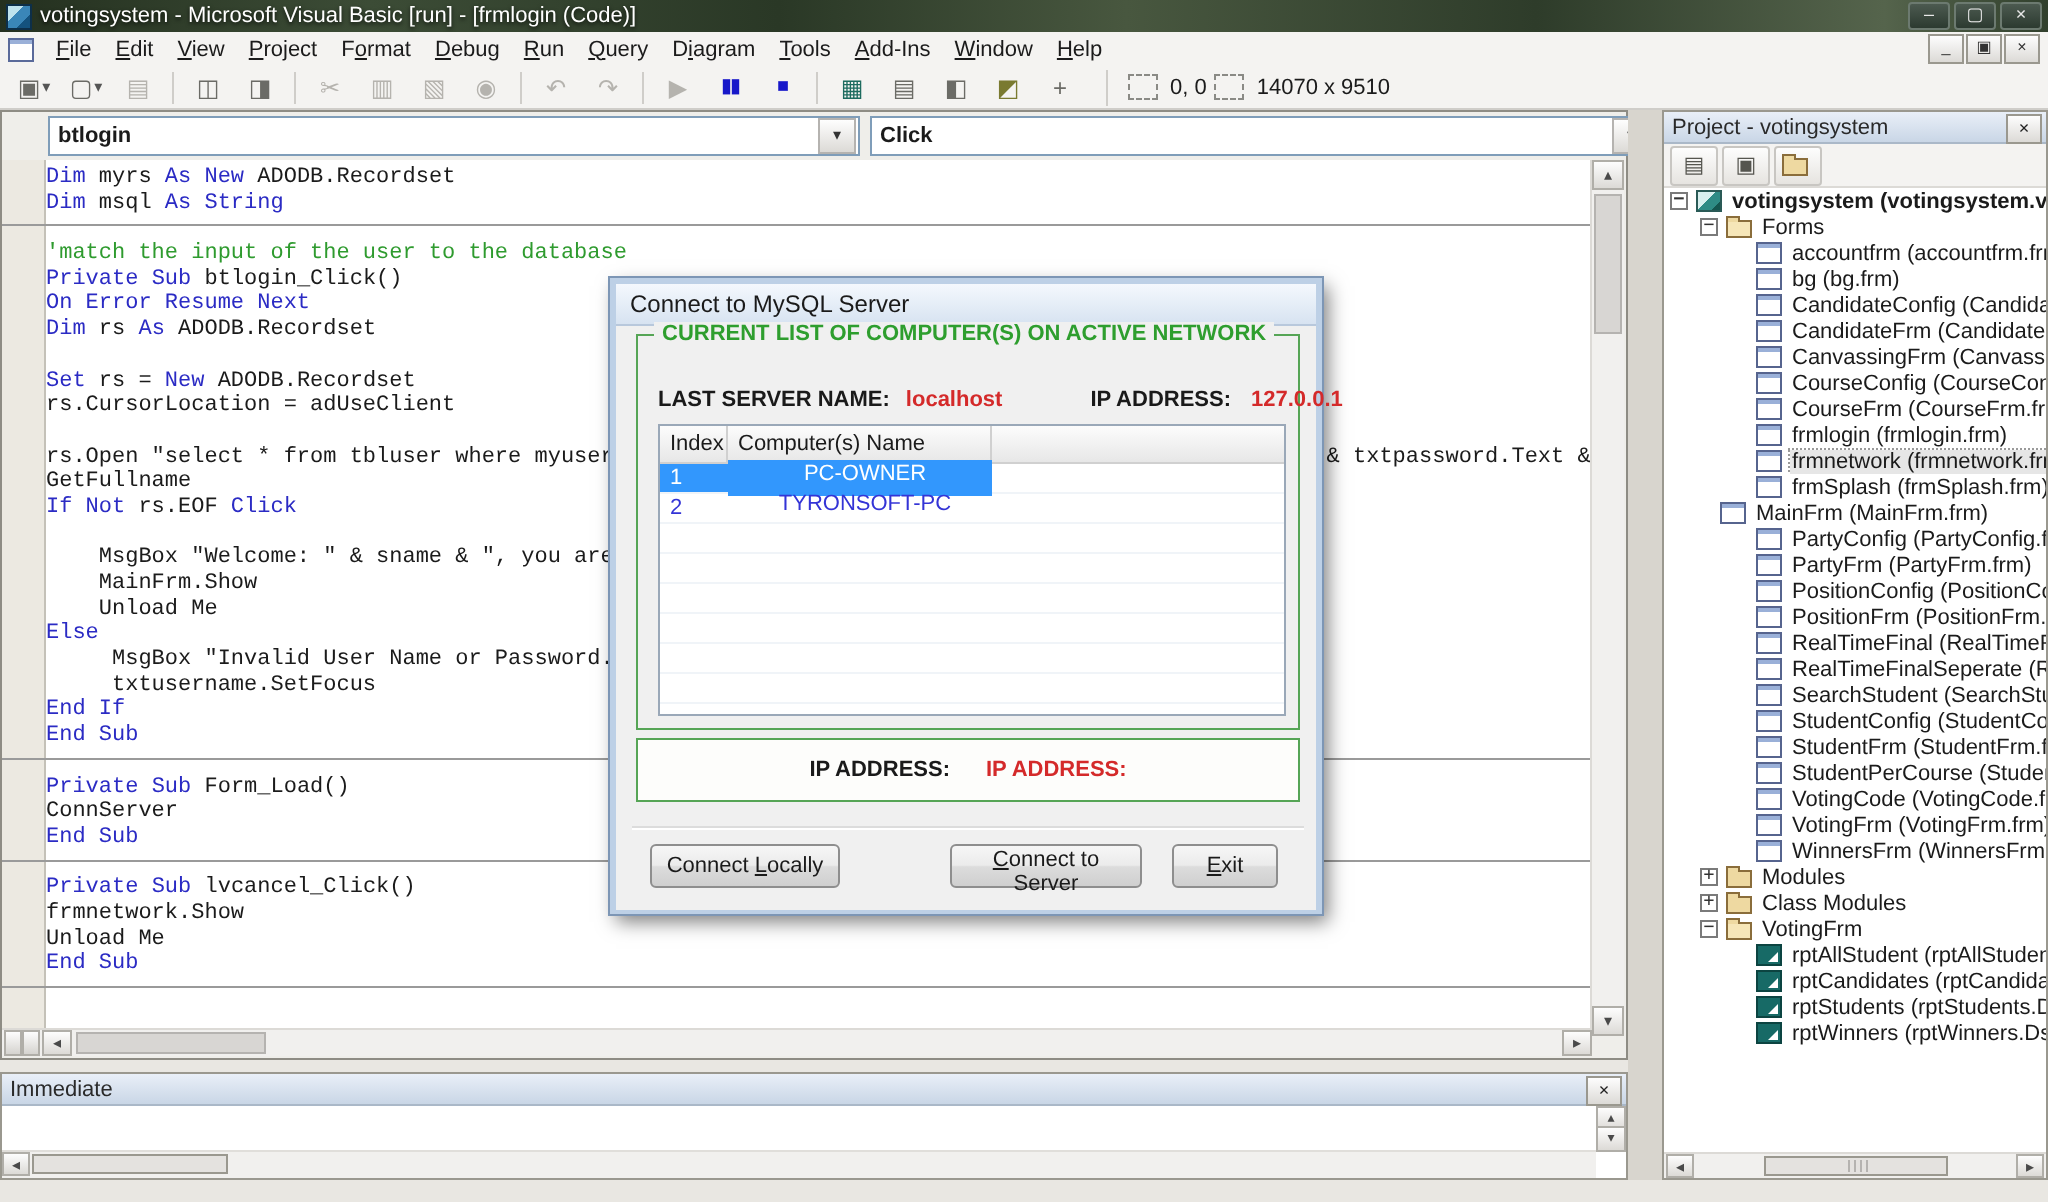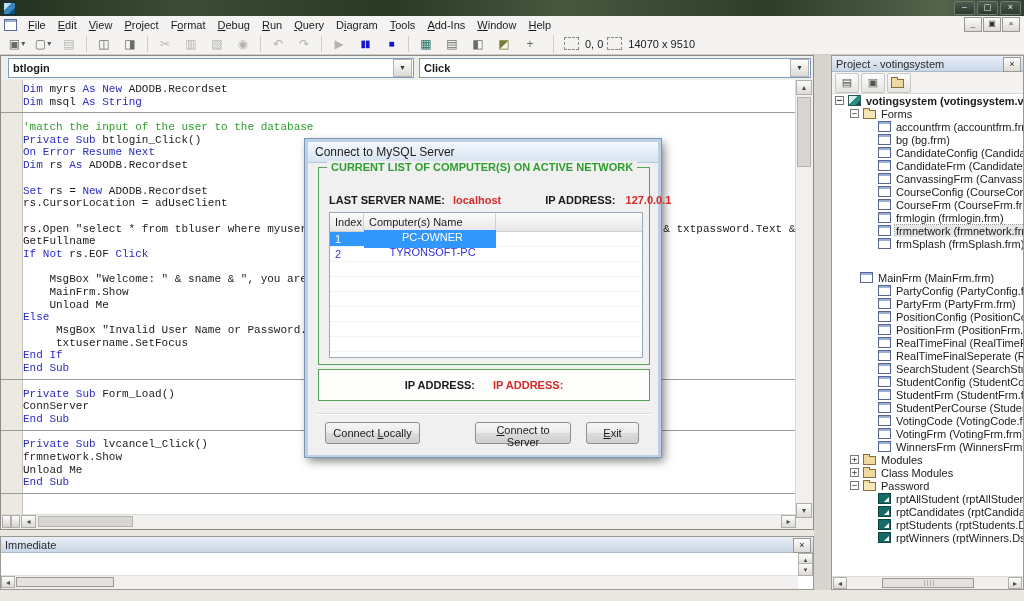--- a/index.html
+++ b/index.html
@@ -39,21 +39,21 @@
   .tb-glyph.olive{color:#7a7a30;}
   .tb-caret{font-size:8px;color:#555;margin-left:1px;}
   .tb-sep{width:1px;height:16px;background:#cfcdc9;margin:0 4px;flex:none;}
   .coord-group{display:flex;align-items:center;margin-left:10px;padding-left:8px;border-left:1px solid #cfcdc9;height:18px;}
   .coord-icon{width:13px;height:11px;border:1px dashed #8a8a85;margin:0 6px 0 2px;flex:none;}
   .coord-text{white-space:nowrap;color:#1b1b1b;margin-right:2px;}
 
   
   .code-window{position:absolute;left:0;top:55px;width:814px;height:475px;background:#efeeea;
     border:1px solid #8e8c84;box-sizing:border-box;}
-  .combo-row{position:absolute;left:0;top:0;width:100%;height:20px;padding-left:12px;}
+  .combo-row{position:absolute;left:16px;top:0;width:100%;height:20px;padding-left:12px;}
   .combo{position:absolute;top:2px;height:20px;background:#fff;border:1px solid #7f9db9;box-sizing:border-box;
     display:flex;align-items:center;}
   .combo-obj{left:7px;width:406px;}
   .combo-evt{left:418px;width:392px;}
   .combo-text{flex:1;padding-left:4px;font-weight:bold;white-space:nowrap;overflow:hidden;}
   .combo-arrow{width:17px;height:16px;margin-right:1px;background:linear-gradient(#fefefe,#dcdad6);
     border:1px solid #b5b3b0;font-size:8px;line-height:15px;text-align:center;color:#333;flex:none;}
   .editor{position:absolute;left:0;top:24px;width:796px;height:438px;background:#fff;overflow:hidden;}
   .edit-margin{position:absolute;left:0;top:0;width:21px;height:100%;background:#ece9e1;border-right:1px solid #c4c1b8;}
   .code-lines{position:absolute;left:22px;top:3px;right:0;font-family:"Liberation Mono","DejaVu Sans Mono",monospace;
@@ -162,20 +162,21 @@
 
   .bottom-strip{position:absolute;left:0;top:590px;width:1024px;height:11px;background:#e9e7e2;}
 </style>
 </head>
 <body>
 
 <div class="screen">
 
   <div class="titlebar">
     <span class="app-icon"></span>
+    <span class="titlebar-text">votingsystem - Microsoft Visual Basic [run] - [frmlogin (Code)]</span>
     <span class="win-controls">
       <span class="win-btn">–</span>
       <span class="win-btn">▢</span>
       <span class="win-btn">×</span>
     </span>
   </div>
 
   <div class="menubar">
     <span class="child-icon"></span>
     <span style="display:flex;">
@@ -426,21 +427,21 @@
         <div class="tree-row hl" style="padding-left: 33px;">
           <span class="exp-sp"></span>
           <span class="ti ti-form"></span>
           <span class="lbl">frmnetwork (frmnetwork.frm)</span>
         </div>
         <div class="tree-row" style="padding-left: 33px;">
           <span class="exp-sp"></span>
           <span class="ti ti-form"></span>
           <span class="lbl">frmSplash (frmSplash.frm)</span>
         </div>
-        <div class="tree-row" style="padding-left: 15px; margin-top: 21px;">
+        <div class="tree-row" style="padding-left: 15px;">
           <span class="exp-sp"></span>
           <span class="ti ti-form"></span>
           <span class="lbl">MainFrm (MainFrm.frm)</span>
         </div>
         <div class="tree-row" style="padding-left: 33px;">
           <span class="exp-sp"></span>
           <span class="ti ti-form"></span>
           <span class="lbl">PartyConfig (PartyConfig.frm)</span>
         </div>
         <div class="tree-row" style="padding-left: 33px;">
@@ -509,21 +510,21 @@
           <span class="lbl">Modules</span>
         </div>
         <div class="tree-row" style="padding-left: 18px;">
           <span class="expander">+</span>
           <span class="ti ti-folder"></span>
           <span class="lbl">Class Modules</span>
         </div>
         <div class="tree-row" style="padding-left: 18px;">
           <span class="expander">−</span>
           <span class="ti ti-folder-open"></span>
-          <span class="lbl">Password</span>
+          <span class="lbl">VotingFrm</span>
         </div>
         <div class="tree-row" style="padding-left: 33px;">
           <span class="exp-sp"></span>
           <span class="ti ti-designer"></span>
           <span class="lbl">rptAllStudent (rptAllStudent.Dsr)</span>
         </div>
         <div class="tree-row" style="padding-left: 33px;">
           <span class="exp-sp"></span>
           <span class="ti ti-designer"></span>
           <span class="lbl">rptCandidates (rptCandidate.Dsr)</span>

